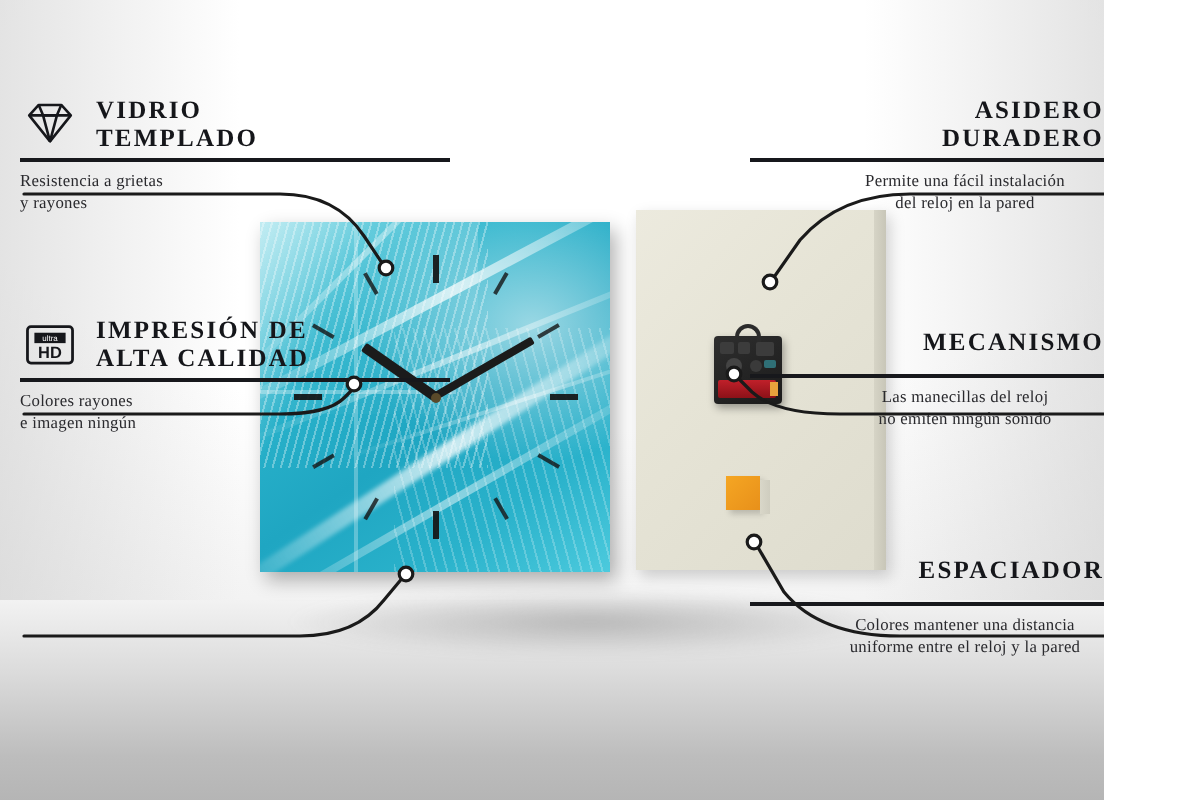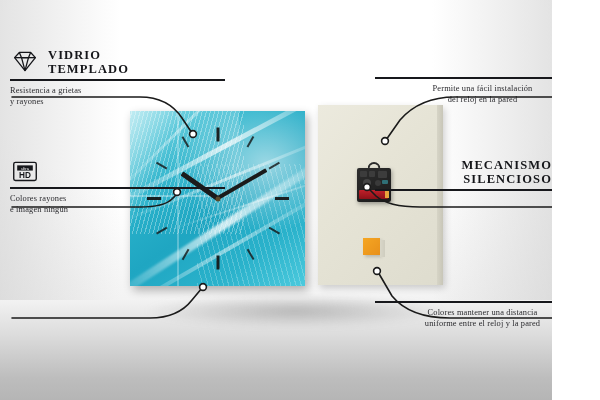--- a/index.html
+++ b/index.html
@@ -242,31 +242,39 @@
   <div class="feat left" id="f-impresion">
     <div class="row">
       <span class="ico">
         <svg viewBox="0 0 34 30" width="30" height="26">
           <rect x="4" y="5" width="26" height="21" rx="2" fill="none" stroke="#16171b" stroke-width="1.6"></rect>
           <rect x="8" y="8.5" width="18" height="6" fill="#16171b"></rect>
           <text x="17" y="13.4" font-family="Liberation Sans, sans-serif" font-size="4.6" fill="#ffffff" text-anchor="middle">ultra</text>
           <text x="17" y="23" font-family="Liberation Sans, sans-serif" font-weight="bold" font-size="9.5" fill="#16171b" text-anchor="middle">HD</text>
         </svg>
       </span>
+      <span class="titles">
+        <span class="t1" style="display:block">IMPRESIÓN DE</span>
+        <span class="t2" style="display:block">ALTA CALIDAD</span>
+      </span>
     </div>
     <div class="rule"></div>
     <div class="desc">
       <span>Colores rayones</span><br>
       <span>e imagen ningún</span>
     </div>
   </div>
 
 
   <div class="feat right" id="f-asidero">
     <div class="row">
+      <span class="titles">
+        <span class="t1" style="display:block">ASIDERO</span>
+        <span class="t2" style="display:block">DURADERO</span>
+      </span>
       <span class="ico">
         <svg viewBox="0 0 34 30" width="30" height="26">
           <path d="M17 3 L11 8 M17 3 L23 8" fill="none" stroke="#16171b" stroke-width="1.3"></path>
           <circle cx="17" cy="2.6" r="1.4" fill="none" stroke="#16171b" stroke-width="1.2"></circle>
           <rect x="6.5" y="8" width="21" height="16" fill="none" stroke="#16171b" stroke-width="1.6"></rect>
           <circle cx="20" cy="13.5" r="2.2" fill="none" stroke="#16171b" stroke-width="1.3"></circle>
           <path d="M7.5 23 L13 15.5 L17.5 20.5 L21 17 L26.5 23 Z" fill="none" stroke="#16171b" stroke-width="1.3" stroke-linejoin="round"></path>
         </svg>
       </span>
     </div>
@@ -274,37 +282,41 @@
     <div class="desc">
       <span>Permite una fácil instalación</span><br>
       <span>del reloj en la pared</span>
     </div>
   </div>
 
   <div class="feat right" id="f-mecanismo">
     <div class="row">
       <span class="titles">
         <span class="t1" style="display:block">MECANISMO</span>
-        <span class="t2" style="display:block">SILENCIOSO</span>
       </span>
       <span class="ico">
         <svg viewBox="0 0 34 30" width="30" height="26">
           <g fill="none" stroke="#16171b" stroke-width="1.7" stroke-linejoin="round">
             <path d="M17 3.5 l2.6 1.6 2.9-.6 1.3 2.7 2.7 1.3-.6 2.9 1.6 2.6-1.6 2.6.6 2.9-2.7 1.3-1.3 2.7-2.9-.6L17 24.5l-2.6-1.6-2.9.6-1.3-2.7-2.7-1.3.6-2.9L6.5 15l1.6-2.6-.6-2.9 2.7-1.3 1.3-2.7 2.9.6z"></path>
             <circle cx="17" cy="14.5" r="4.3"></circle>
           </g>
         </svg>
       </span>
     </div>
     <div class="rule"></div>
+    <div class="desc">
+      <span>Las manecillas del reloj</span><br>
+      <span>no emiten ningún sonido</span>
+    </div>
   </div>
 
   <div class="feat right" id="f-espaciador">
     <div class="row">
       <span class="titles">
+        <span class="t1" style="display:block">ESPACIADOR</span>
       </span>
       <span class="ico">
         <svg viewBox="0 0 34 30" width="30" height="26">
           <g fill="none" stroke="#16171b" stroke-width="1.6" stroke-linejoin="round">
             <path d="M14 2 h6 v9 h4 l-7 7 -7 -7 h4 z"></path>
             <path d="M9 20 l8-3 8 3 -8 3 z"></path>
             <path d="M9 20 v3 l8 3 v-3 M25 20 v3 l-8 3"></path>
           </g>
         </svg>
       </span>

